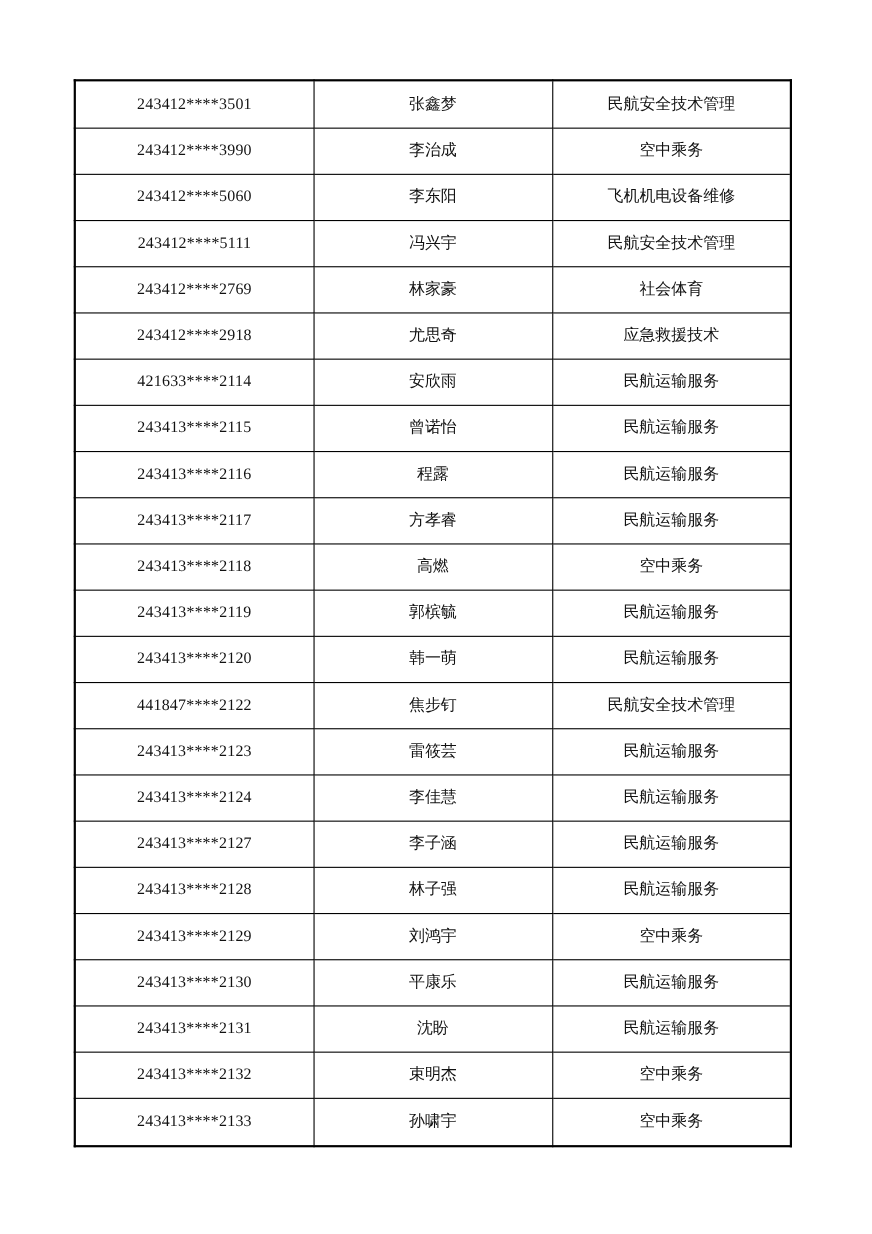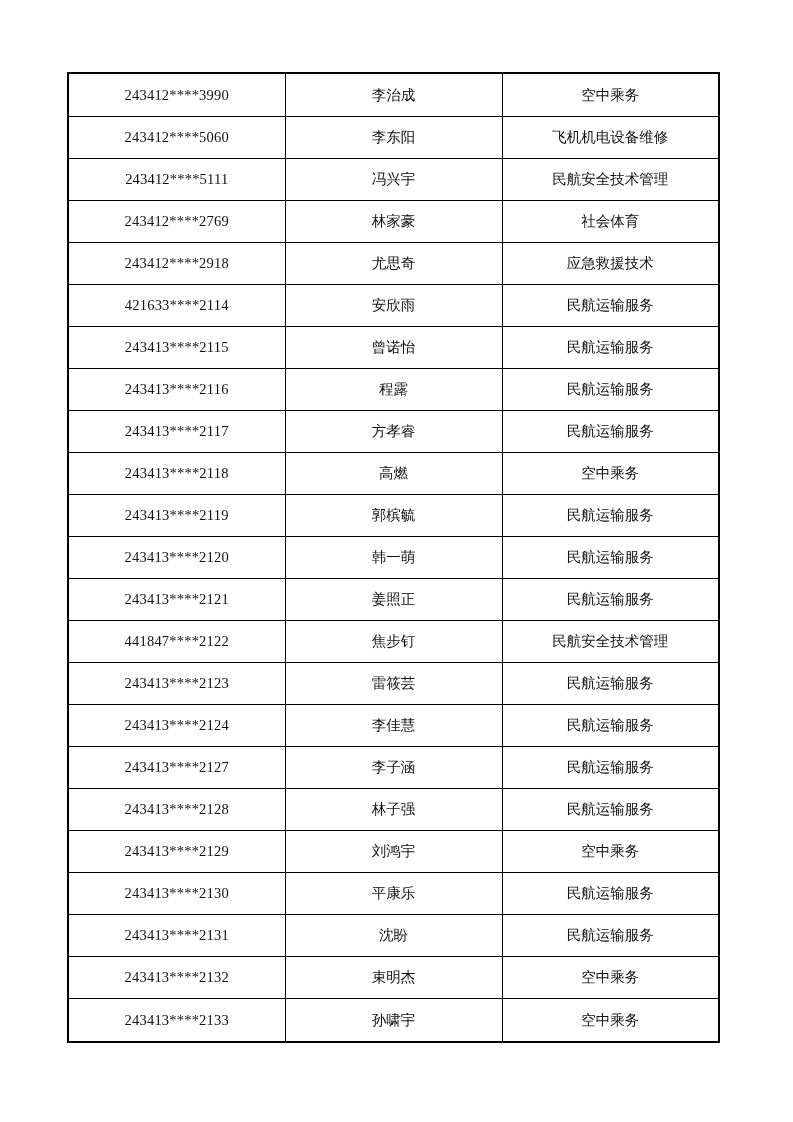--- a/index.html
+++ b/index.html
@@ -52,20 +52,25 @@
 
 <div class="doc-page">
   <table class="roster">
     <colgroup>
       <col>
       <col>
       <col>
     </colgroup>
     <tbody>
       <tr>
+        <td class="id-cell">243412****3501</td>
+        <td>张鑫梦</td>
+        <td>民航安全技术管理</td>
+      </tr>
+      <tr>
         <td class="id-cell">243412****3990</td>
         <td>李治成</td>
         <td>空中乘务</td>
       </tr>
       <tr>
         <td class="id-cell">243412****5060</td>
         <td>李东阳</td>
         <td>飞机机电设备维修</td>
       </tr>
       <tr>
@@ -112,25 +117,20 @@
         <td class="id-cell">243413****2119</td>
         <td>郭槟毓</td>
         <td>民航运输服务</td>
       </tr>
       <tr>
         <td class="id-cell">243413****2120</td>
         <td>韩一萌</td>
         <td>民航运输服务</td>
       </tr>
       <tr>
-        <td class="id-cell">243413****2121</td>
-        <td>姜照正</td>
-        <td>民航运输服务</td>
-      </tr>
-      <tr>
         <td class="id-cell">441847****2122</td>
         <td>焦步钉</td>
         <td>民航安全技术管理</td>
       </tr>
       <tr>
         <td class="id-cell">243413****2123</td>
         <td>雷筱芸</td>
         <td>民航运输服务</td>
       </tr>
       <tr>

